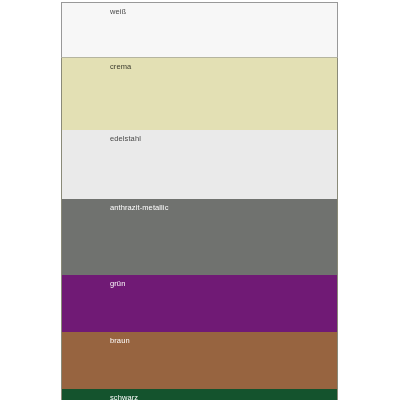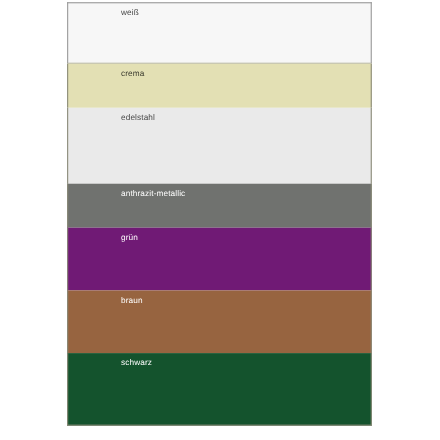--- a/index.html
+++ b/index.html
@@ -56,27 +56,27 @@
     border-bottom: 1px solid #8a8a78;
   }
 </style>
 </head>
 <body>
 
 <div id="swatch-panel">
     <div class="swatch framed" style="height: 56px; background: rgb(247, 247, 247);">
       <span class="swatch-label" style="color: rgb(74, 74, 74);">weiß</span>
     </div>
-    <div class="swatch edged-left" style="height: 40px; background: rgb(227, 224, 180); text-align: center;">
+    <div class="swatch edged-left" style="height: 72px; background: rgb(227, 224, 180); text-align: center;">
       <span class="swatch-label" style="color: rgb(58, 58, 46);">crema</span>
     </div>
     <div class="swatch edged-left" style="height: 69px; background: rgb(234, 234, 234);">
       <span class="swatch-label" style="color: rgb(74, 74, 74);">edelstahl</span>
     </div>
-    <div class="swatch edged-left" style="height: 40px; background: rgb(112, 114, 111);">
+    <div class="swatch edged-left" style="height: 76px; background: rgb(112, 114, 111);">
       <span class="swatch-label" style="color: rgb(255, 255, 255);">anthrazit-metallic</span>
     </div>
     <div class="swatch edged-left" style="height: 57px; background: #701a75; text-align: right;">
       <span class="swatch-label" style="color: rgb(255, 255, 255);">grün</span>
     </div>
     <div class="swatch edged-left" style="height: 57px; background: rgb(151, 100, 64);">
       <span class="swatch-label" style="color: rgb(255, 255, 255);">braun</span>
     </div>
     <div class="swatch edged-left last-edge" style="height: 66px; background: #14532d;">
       <span class="swatch-label" style="color: rgb(255, 255, 255);">schwarz</span>

